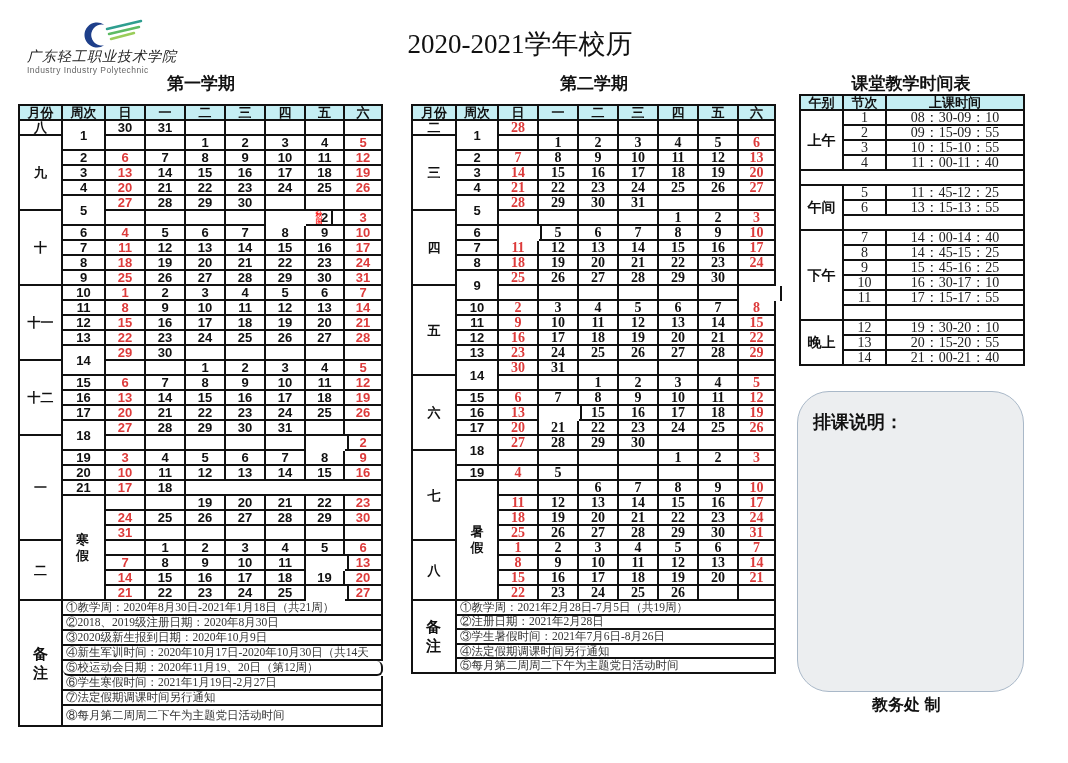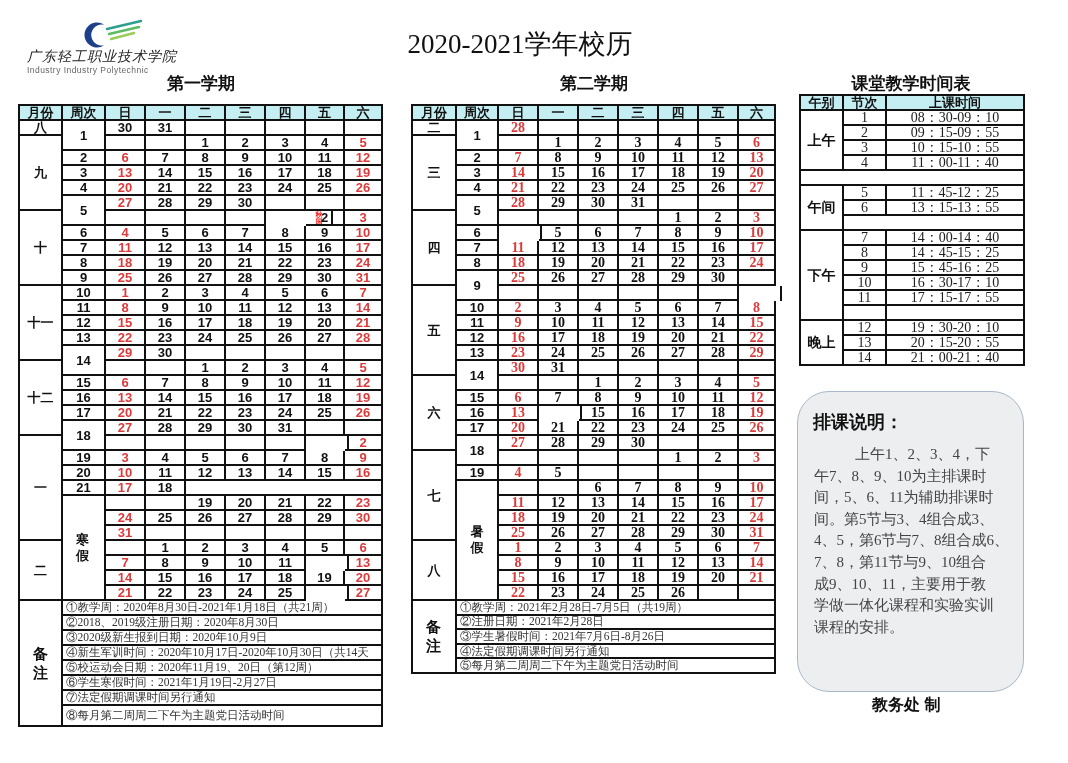--- a/index.html
+++ b/index.html
@@ -332,21 +332,21 @@
     <div class="day" style="grid-area: 33 / 5;">23</div>
     <div class="day" style="grid-area: 33 / 6;">24</div>
     <div class="day" style="grid-area: 33 / 7;">25</div>
     <div class="day red holiday" style="grid-area: 33 / 8;">元宵</div>
     <div class="day red" style="grid-area: 33 / 9;">27</div>
     <div class="notes-label" style="grid-area: 34 / 1 / span 8;">备注</div>
     <div class="note" style="grid-area: 34 / 2 / auto / span 8;">①教学周：2020年8月30日-2021年1月18日（共21周）</div>
     <div class="note" style="grid-area: 35 / 2 / auto / span 8;">②2018、2019级注册日期：2020年8月30日</div>
     <div class="note" style="grid-area: 36 / 2 / auto / span 8;">③2020级新生报到日期：2020年10月9日</div>
     <div class="note" style="grid-area: 37 / 2 / auto / span 8;">④新生军训时间：2020年10月17日-2020年10月30日（共14天</div>
-    <div class="note" style="grid-area: 38 / 2 / auto / span 8;">⑤校运动会日期：2020年11月19、20日（第12周）</div>
+    <div class="note" style="grid-area: 38 / 2 / auto / span 8; border-radius: 6px;">⑤校运动会日期：2020年11月19、20日（第12周）</div>
     <div class="note" style="grid-area: 39 / 2 / auto / span 8;">⑥学生寒假时间：2021年1月19日-2月27日</div>
     <div class="note" style="grid-area: 40 / 2 / auto / span 8;">⑦法定假期调课时间另行通知</div>
     <div class="note" style="grid-area: 41 / 2 / auto / span 8;">⑧每月第二周周二下午为主题党日活动时间</div>
   </div>
 <div class="cal sem2">
     <div class="hdr" style="grid-area: 1 / 1;">月份</div>
     <div class="hdr" style="grid-area: 1 / 2;">周次</div>
     <div class="hdr" style="grid-area: 1 / 3;">日</div>
     <div class="hdr" style="grid-area: 1 / 4;">一</div>
     <div class="hdr" style="grid-area: 1 / 5;">二</div>
@@ -655,26 +655,15 @@
   <div style="grid-row:16;grid-column:2">12</div>
   <div style="grid-row:16;grid-column:3">19：30-20：10</div>
   <div style="grid-row:17;grid-column:2">13</div>
   <div style="grid-row:17;grid-column:3">20：15-20：55</div>
   <div style="grid-row:18;grid-column:2">14</div>
   <div style="grid-row:18;grid-column:3">21：00-21：40</div>
 </div>
 
 <div class="notebox">
   <div class="nb-title">排课说明：</div>
-  <div class="nb-body">
-    <div class="nb-line first">上午1、2、3、4，下</div>
-    <div class="nb-line">午7、8、9、10为主排课时</div>
-    <div class="nb-line">间，5、6、11为辅助排课时</div>
-    <div class="nb-line">间。第5节与3、4组合成3、</div>
-    <div class="nb-line">4、5，第6节与7、8组合成6、</div>
-    <div class="nb-line">7、8，第11节与9、10组合</div>
-    <div class="nb-line">成9、10、11，主要用于教</div>
-    <div class="nb-line">学做一体化课程和实验实训</div>
-    <div class="nb-line">课程的安排。</div>
-  </div>
 </div>
 
 <div class="footer">教务处 制</div>
 
 </body></html>

